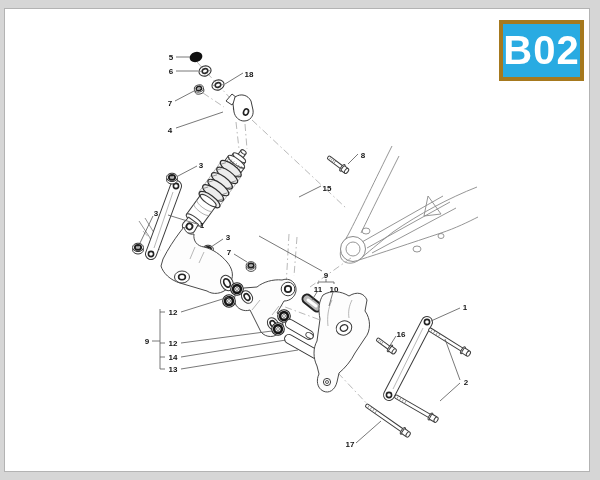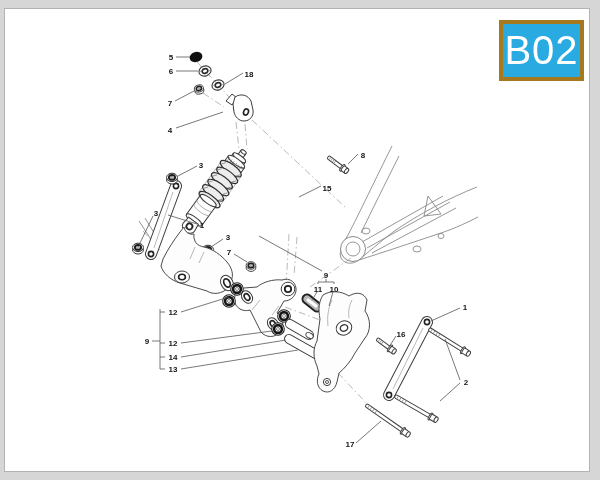--- a/index.html
+++ b/index.html
@@ -12,21 +12,21 @@
   .stage { position:absolute; left:0; top:0; width:600px; height:480px; }
   .page {
     position:absolute; left:4px; top:8px; width:584px; height:462px;
     background:#ffffff; border:1px solid #b3b3b3;
   }
   .badge {
     position:absolute; left:499px; top:20px; width:85px; height:61px;
     box-sizing:border-box;
     background:#29ABE2; border:4px solid #A6791E;
     display:flex; align-items:center; justify-content:center;
-    color:#ffffff; font-size:40px; letter-spacing:1px;
+    color:#ffffff; font-size:40px; letter-spacing:1px;font-weight:bold;
   }
   svg.diagram { position:absolute; left:0; top:0; width:600px; height:480px; }
 
   .part  { fill:#ffffff; stroke:#3d3d3d; stroke-width:1; }
   .part2 { fill:#fdfdfd; stroke:#4a4a4a; stroke-width:1; stroke-linejoin:round; }
   .coil  { fill:#ededed; stroke:#2e2e2e; stroke-width:1.2; }
   .fine  { fill:none; stroke:#9a9a9a; stroke-width:0.7; }
   .thread{ fill:none; stroke:#777; stroke-width:0.7; }
   .frame { fill:none; stroke:#8a8a8a; stroke-width:0.9; }
   .leader{ fill:none; stroke:#555; stroke-width:0.8; }

